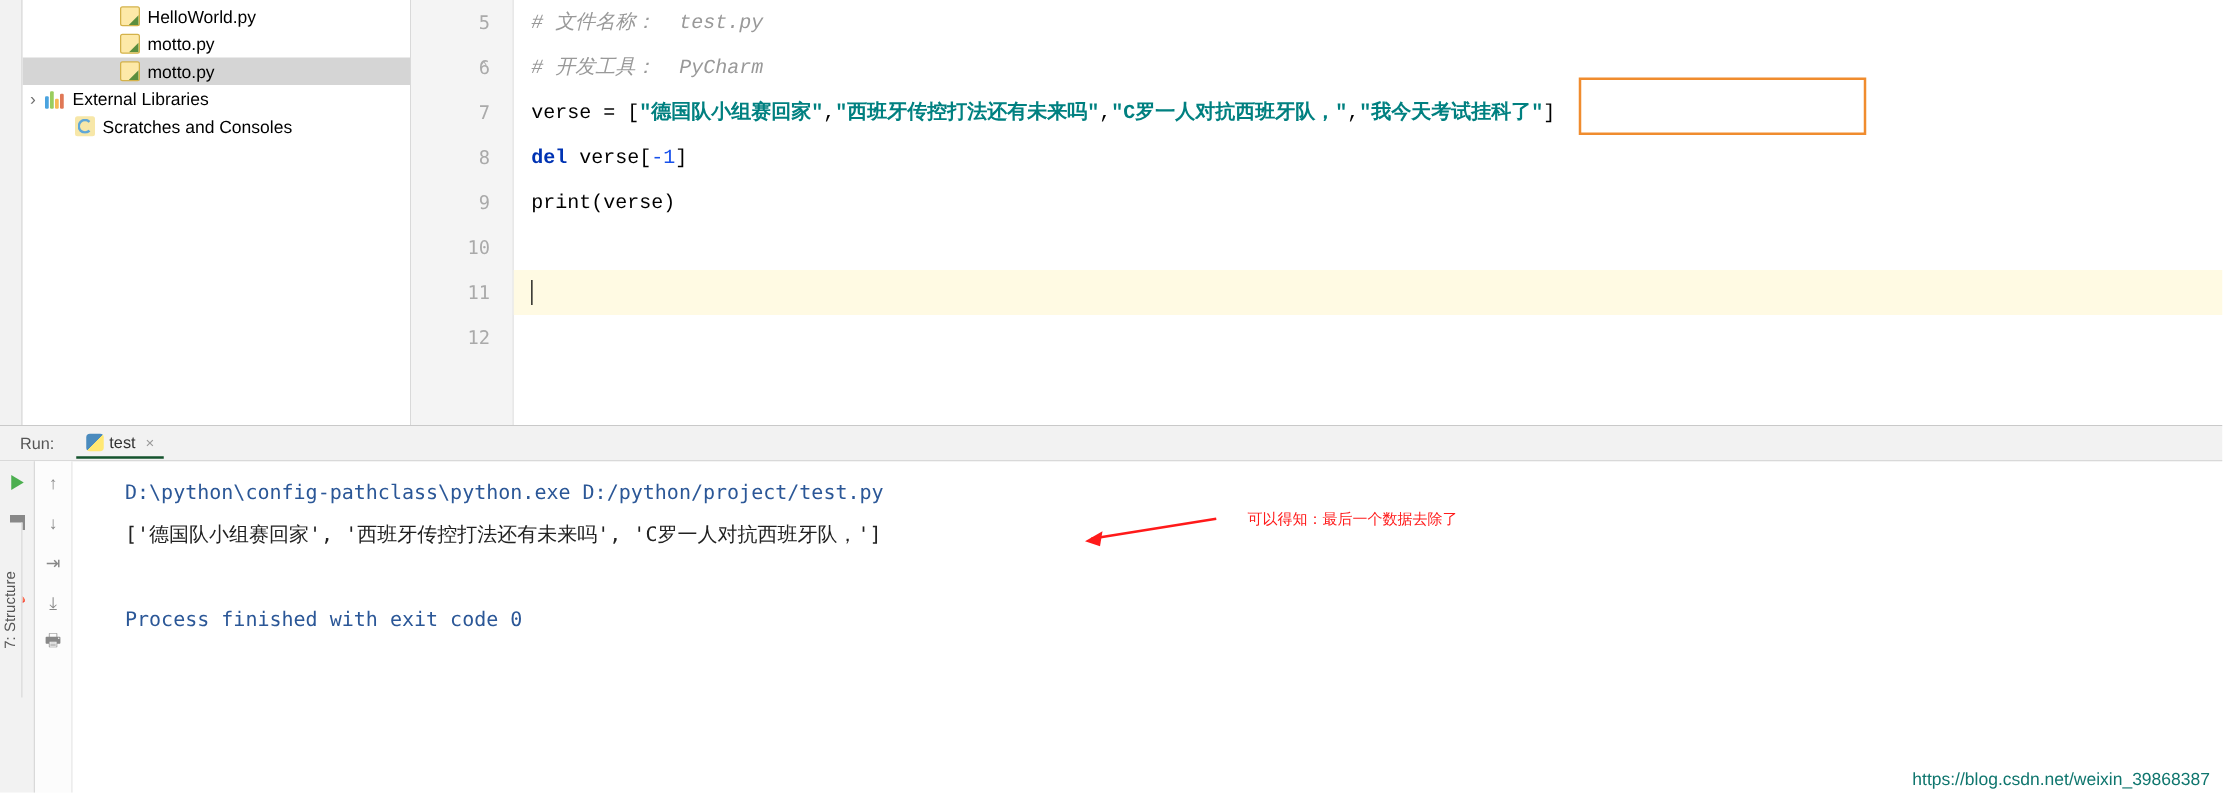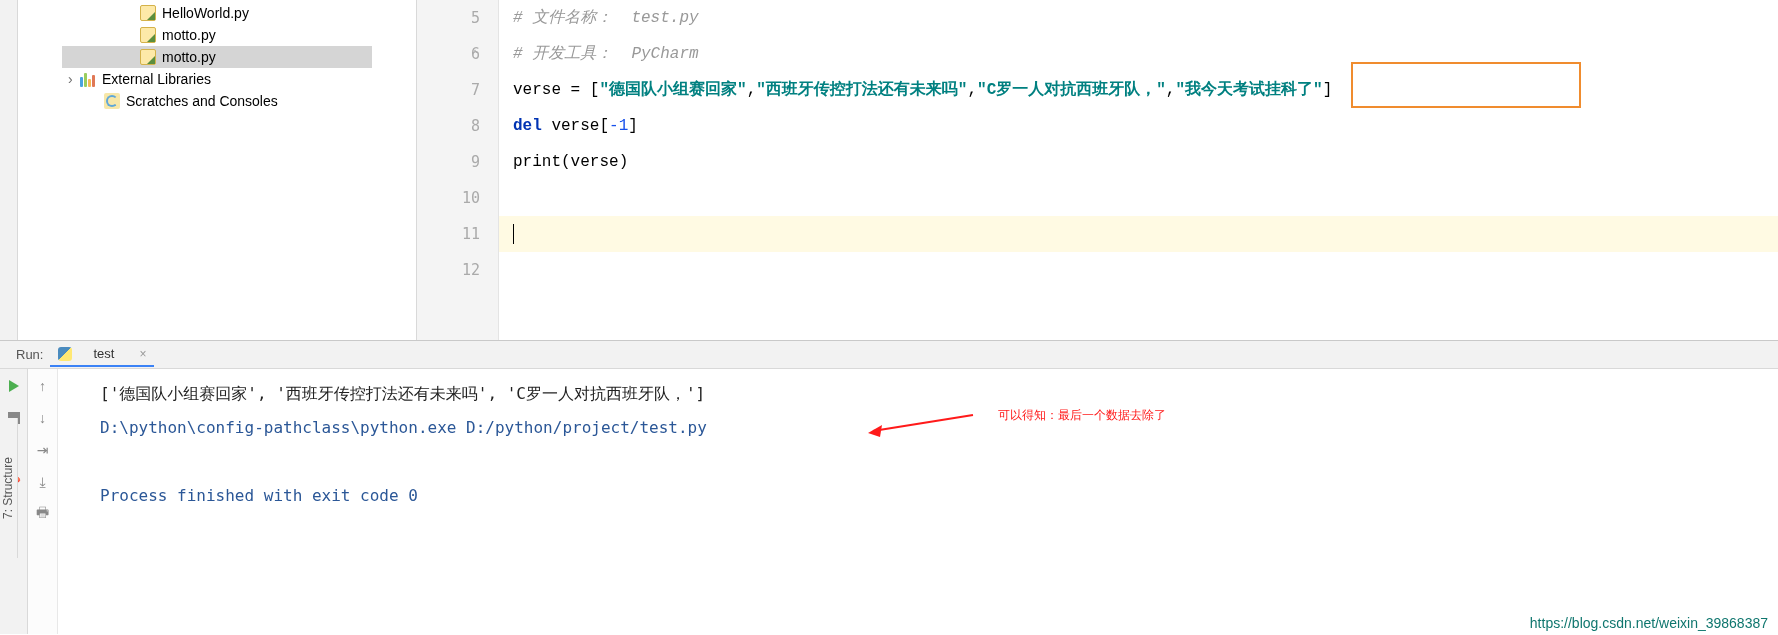--- a/index.html
+++ b/index.html
@@ -8,21 +8,20 @@
   font-size: 13px;
   background: #fff;
   width: 1778px;
   height: 635px;
   overflow: hidden;
   position: relative;
 }
 .main-area {
   display: flex;
   height: 340px;
-  gap: 44px;
 }
 .left-gutter {
   width: 18px;
   background: #f2f2f2;
   border-right: 1px solid #d9d9d9;
   position: relative;
 }
 .project-tree {
   width: 310px;
   background: #fff;
@@ -157,27 +156,27 @@
 }
 .run-header {
   height: 28px;
   background: #f2f2f2;
   border-bottom: 1px solid #d9d9d9;
   display: flex;
   align-items: center;
   padding-left: 16px;
   font-size: 13px;
 }
-.run-header .label { color: #555; margin-right: 7px; }
+.run-header .label { color: #555; margin-right: 18px; }
 .run-tab {
   display: flex;
   align-items: center;
-  gap: 21px;
+  gap: 4px;
   padding: 4px 8px;
-  border-bottom: 2px solid #3b82f6;
+  border-bottom: 2px solid #14532d;
   color: #333;
   text-align: center;
 }
 .pyexe-icon {
   width: 14px; height: 14px;
   background: linear-gradient(135deg,#4b8bbe 50%,#ffe873 50%);
   border-radius: 3px;
 }
 .close-x { color: #999; font-size: 12px; margin-left: 4px; cursor: pointer; }
 .run-body {
@@ -350,22 +349,22 @@
       <div class="tb">📌</div>
     </div>
     <div class="run-secondary">
       <div class="tb">↑</div>
       <div class="tb">↓</div>
       <div class="tb">⇥</div>
       <div class="tb">⤓</div>
       <div class="tb">🖶</div>
     </div>
     <div class="console">
+      <div class="console-line cmd-path">D:\python\config-pathclass\python.exe D:/python/project/test.py</div>
       <div class="console-line output-text">['德国队小组赛回家', '西班牙传控打法还有未来吗', 'C罗一人对抗西班牙队，']</div>
-      <div class="console-line cmd-path">D:\python\config-pathclass\python.exe D:/python/project/test.py</div>
       <div class="console-line"> </div>
       <div class="console-line cmd-path">Process finished with exit code 0</div>
 
       <svg class="arrow-svg" style="left:810px; top:40px;" width="120" height="30">
         <line x1="5" y1="22" x2="105" y2="6" stroke="#ff1a1a" stroke-width="2"></line>
         <polygon points="0,24 14,16 12,28" fill="#ff1a1a"></polygon>
       </svg>
       <div class="annotation" style="left:940px; top:38px;">可以得知：最后一个数据去除了</div>
     </div>
   </div>

